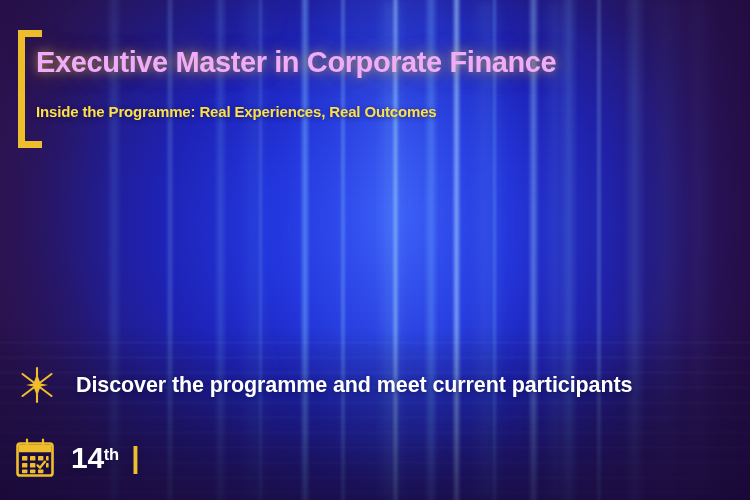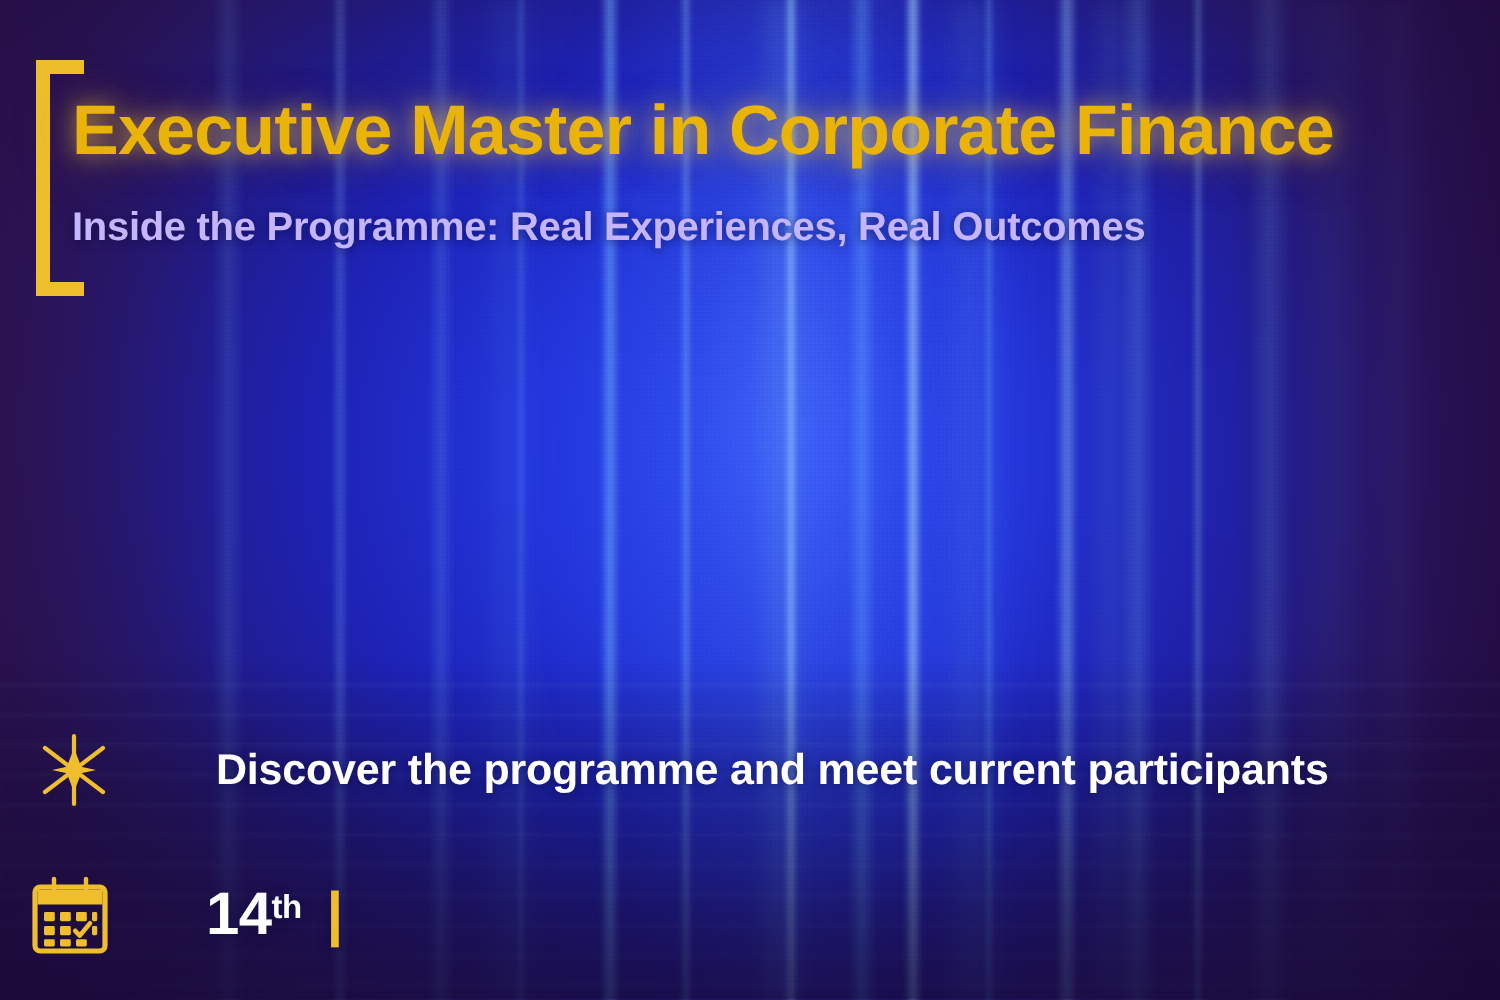--- a/index.html
+++ b/index.html
@@ -155,53 +155,52 @@
     border-right: none;
     box-sizing: border-box;
   }
 
   .title {
     position: absolute;
     left: 36px;
     top: 46px;
     width: 706px;
     margin: 0;
-    font-size: 35px;
+    font-size: 29px;
     font-weight: 700;
     letter-spacing: -0.4px;
     line-height: 1.12;
-    color: #eab308;
+    color: #f0abfc;
     text-shadow:
       0 0 10px rgba(242,198,61,0.55),
       0 0 22px rgba(242,182,40,0.38),
       0 0 40px rgba(230,160,30,0.22);
     white-space: nowrap;
   }
 
   .subtitle {
     position: absolute;
     left: 36px;
     top: 103px;
     width: 706px;
     margin: 0;
-    font-size: 20px;
+    font-size: 15px;
     font-weight: 700;
     letter-spacing: -0.15px;
     line-height: 1.18;
-    color: #c4b5fd;
+    color: #fde047;
     text-shadow: 0 1px 5px rgba(10,10,60,0.55);
     white-space: nowrap;
   }
 
   
   .row {
     position: absolute;
     display: flex;
     align-items: center;
-    gap: 32px;
   }
   .row-discover { left: 14px; top: 362px; }
   .row-date     { left: 12px; top: 424px; margin-top: 11px; }
 
   .icon-box {
     flex: 0 0 auto;
     display: flex;
     align-items: center;
     justify-content: center;
   }

